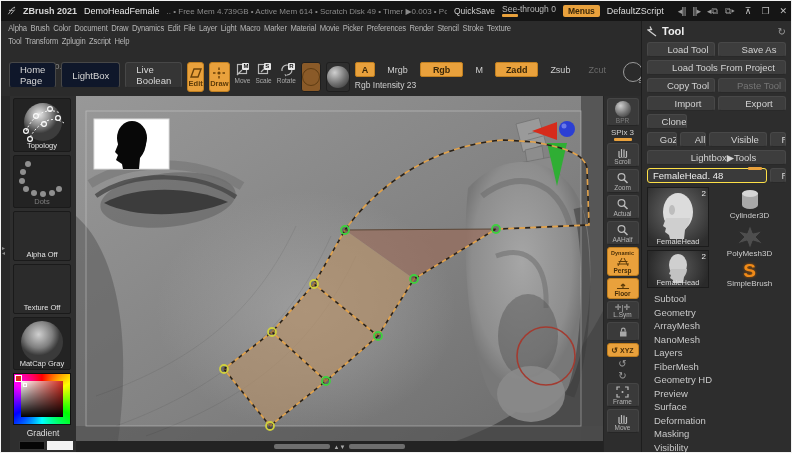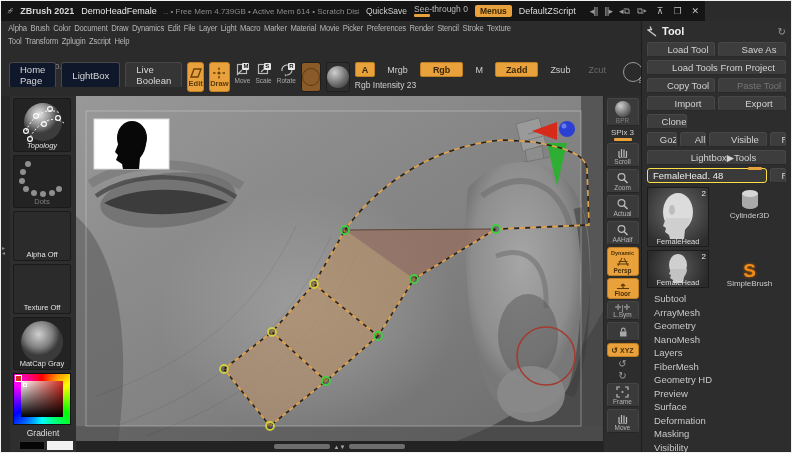--- a/index.html
+++ b/index.html
@@ -4,21 +4,21 @@
 <style>
   * { margin:0; padding:0; box-sizing:border-box; }
   html,body { background:#000; }
   body { font-family:"Liberation Sans", sans-serif; }
   #app {
     position:relative; width:792px; height:453px; overflow:hidden;
     background:#2b2b2b; border:1px solid #f2f2f2;
   }
   
   .titlebar {
-    position:absolute; left:0; top:0; width:704px; height:20px;
+    position:absolute; left:0; top:0; width:792px; height:20px;
     background:#151515; display:flex; align-items:center; gap:7px;
     padding:0 6px; color:#b9b9b9; font-size:8.5px; white-space:nowrap;
   }
   .titlebar .app { color:#d8d8d8; font-weight:bold; font-size:9px; }
   .titlebar .doc { color:#e9e9e9; font-size:9px; }
   .titlebar .stats { color:#8b8b8b; font-size:8px; overflow:hidden; }
   .titlebar .qsave { color:#cfcfcf; }
   .seethrough { display:flex; flex-direction:column; line-height:8px; }
   .seethrough .bar { width:16px; height:3px; background:#e9a13c; margin-top:1px; border-radius:1px; }
   .btn-menus { background:#e9a13c; color:#3a2708; font-weight:bold; padding:1px 5px; border-radius:2px; font-size:8.5px; }
@@ -255,21 +255,21 @@
           <div>Draw Size</div>
         </div>
       </div>
     </div>
 
     <div class="dock">
       <div class="rail">
           <div class="hdl">▸<br>◂</div>
         </div>
       <div class="dockcol">
-        <div class="thumb" style="height:56px;font-style:italic;">
+        <div class="thumb" style="height:56px;">
           <svg width="56" height="46" viewBox="0 0 56 46">
             <defs>
                 <radialGradient id="tsp" cx="40%" cy="30%">
                   <stop offset="0%" stop-color="#e8e8e8"></stop>
                   <stop offset="60%" stop-color="#8a8a8a"></stop>
                   <stop offset="100%" stop-color="#3c3c3c"></stop>
                 </radialGradient>
               </defs>
             <circle cx="29" cy="23" r="19" fill="url(#tsp)"></circle>
             <path d="M12,32 C20,14 34,8 46,14 M16,38 C26,22 38,16 50,24" stroke="#f2f2f2" stroke-width="1" stroke-dasharray="2,2" fill="none"></path>
@@ -582,30 +582,36 @@
         </div>
         <div class="tcol2">
           <div class="icell">
             <svg width="30" height="22" viewBox="0 0 30 22" style="margin:0 auto;">
               <path d="M7,4 v12 a8,4 0 0 0 16,0 V4" fill="#a9a9a9"></path>
               <ellipse cx="15" cy="4.5" rx="8" ry="3.5" fill="#d6d6d6"></ellipse>
             </svg>
             <span>Cylinder3D</span>
           </div>
           <div class="icell">
+            <svg width="28" height="24" viewBox="0 0 28 24" style="margin:0 auto;">
+              <polygon points="14,0 17,8 26,6 20,12 27,19 17,16 14,24 11,16 1,19 8,12 2,6 11,8" fill="#4e4e4e" stroke="#2e2e2e"></polygon>
+            </svg>
+            <span>PolyMesh3D</span>
+          </div>
+          <div class="icell">
             <div class="sbrush">S</div>
             <span>SimpleBrush</span>
           </div>
         </div>
       </div>
       <div class="sections">
 
       <div class="section-item">Subtool</div>
+          <div class="section-item">Geometry</div>
           <div class="section-item">ArrayMesh</div>
-          <div class="section-item">Geometry</div>
           <div class="section-item">NanoMesh</div>
           <div class="section-item">Layers</div>
           <div class="section-item">FiberMesh</div>
           <div class="section-item">Geometry HD</div>
           <div class="section-item">Preview</div>
           <div class="section-item">Surface</div>
           <div class="section-item">Deformation</div>
           <div class="section-item">Masking</div>
           <div class="section-item">Visibility</div>
         </div>

